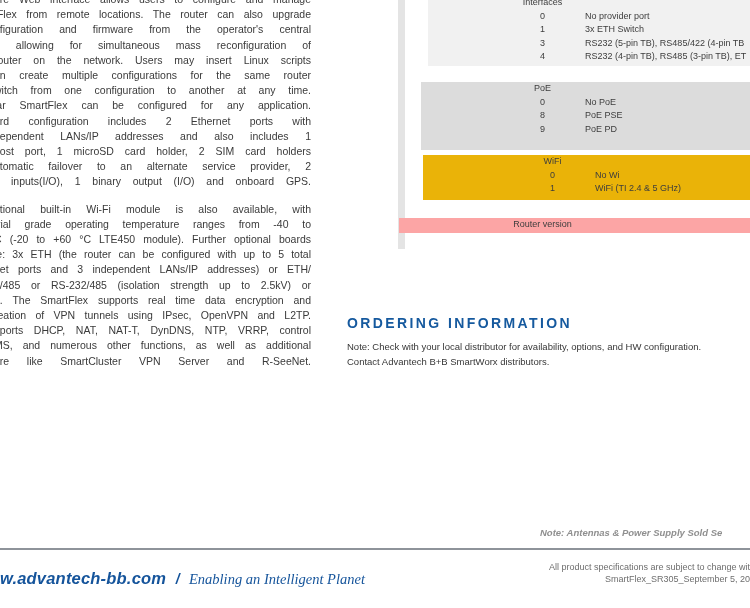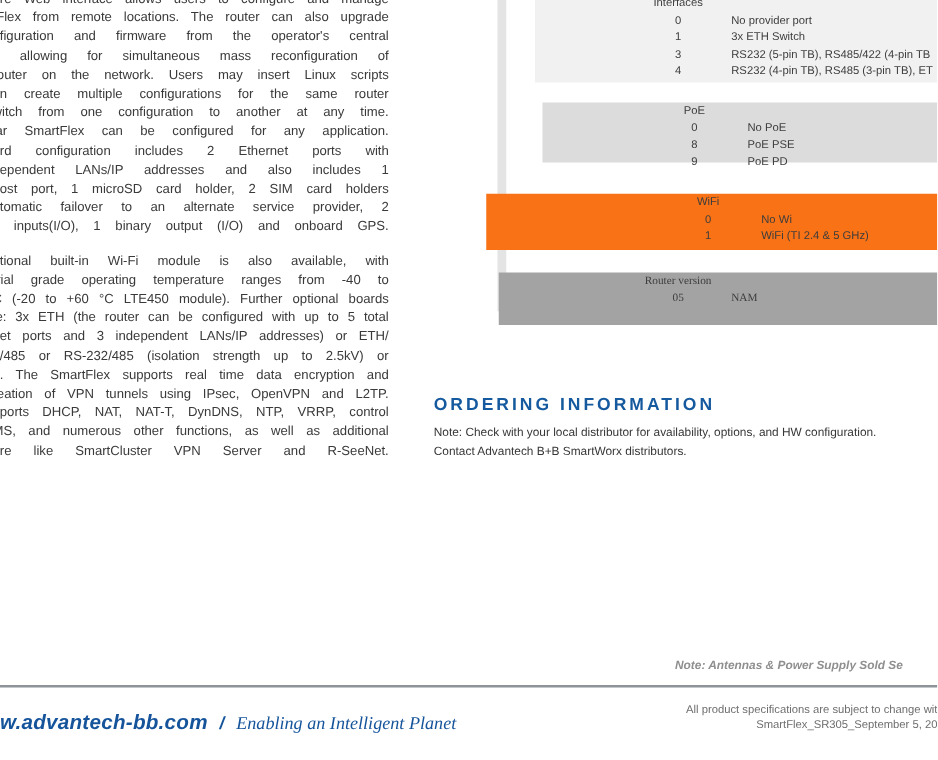--- a/index.html
+++ b/index.html
@@ -30,23 +30,23 @@
   #para2 { margin-top: 12px; }
 
   
   #vbar {
     position: absolute;
     left: 398px; top: 0; width: 7px; height: 249px;
     background: #e4e4e4;
   }
   .sec { position: absolute; right: 0; }
   #sec-interfaces { left: 428px; top: -10px; height: 76px; background: #f1f1f1; padding-top: 6px; box-sizing: border-box; --off: 428px; }
-  #sec-poe        { left: 434px; top: 82px;  height: 48px; background: #dcdcdc; --off: 421px; }
-  #sec-wifi       { left: 389px; top: 155px; height: 45px; background: #f97316; padding-left: 48px; --off: 413px; }
-  #sec-router     { left: 399px; top: 218px; height: 42px; background: #a3a3a3; font-family: Liberation Serif, serif; --off: 399px; }
+  #sec-poe        { left: 421px; top: 82px;  height: 68px; background: #dcdcdc; --off: 421px; }
+  #sec-wifi       { left: 423px; top: 155px; height: 45px; background: #eab308; --off: 413px; }
+  #sec-router     { left: 399px; top: 218px; height: 15px; background: #fca5a5; --off: 399px; }
   .trow {
     position: relative;
     height: 13.5px; line-height: 13.5px;
     font-size: 9px; color: #3d3d3d;
   }
   .trow .code {
     position: absolute; left: calc(500px - var(--off));
     width: 85px; text-align: center; white-space: nowrap;
   }
   .trow .desc {
@@ -178,24 +178,20 @@
     <div class="trow">
       <span class="code">1</span>
       <span class="desc">WiFi (TI 2.4 &amp; 5 GHz)</span>
     </div>
   </div>
 
   <div id="sec-router" class="sec">
     <div class="trow thead">
       <span class="code">Router version</span>
     </div>
-    <div class="trow">
-      <span class="code">05</span>
-      <span class="desc">NAM</span>
-    </div>
   </div>
 
   <div id="ordering-heading">ORDERING INFORMATION</div>
   <div id="footnote">Note: Antennas &amp; Power Supply Sold Se</div>
 
   <div id="ordering-note">
     <div>Note: Check with your local distributor for availability, options, and HW configuration.</div>
     <div>Contact Advantech B+B SmartWorx distributors.</div>
   </div>
   <div id="rule"></div>

